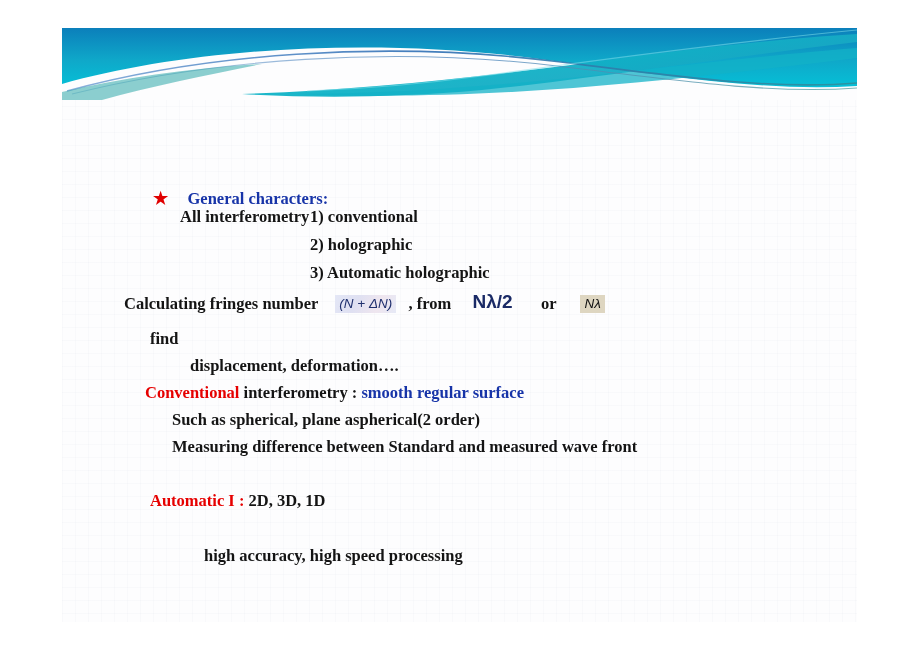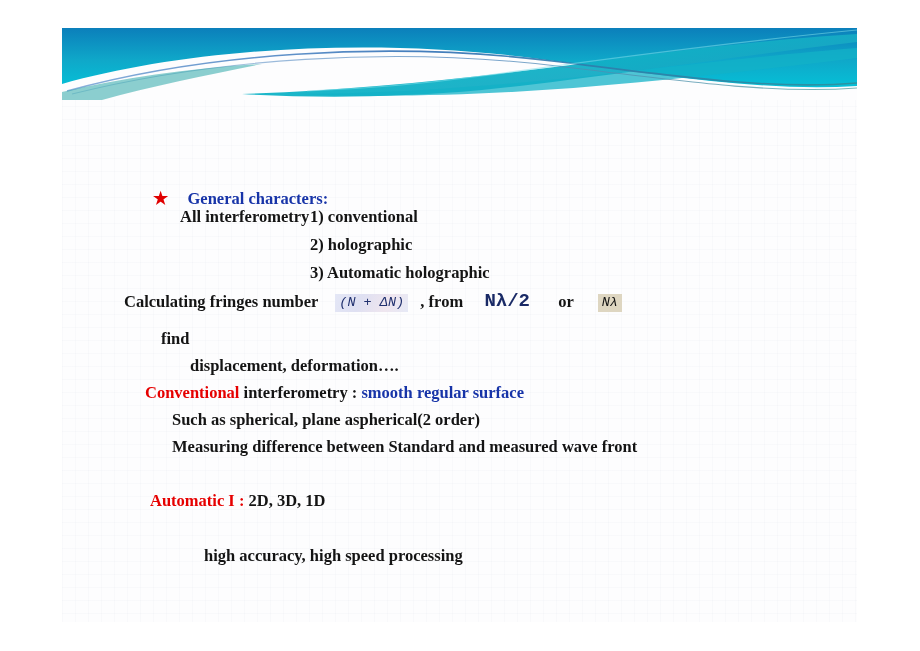--- a/index.html
+++ b/index.html
@@ -67,21 +67,21 @@
   .black  { color: #141414; }
 
   .star {
     color: #e00000;
     font-size: 17px;
     letter-spacing: 0;
   }
 
   
   .math {
-    font-family: Liberation Mono, monospace;
+    font-family: Liberation Sans, sans-serif;
     font-style: italic;
     font-weight: normal;
     font-size: 13.5px;
     padding: 2px 4px 2px 4px;
     display: inline-block;
     vertical-align: 1px;
   }
   .math-blue {
     color: #20306e;
     background: linear-gradient(115deg,#e4e7f6 0%, #dfe0f2 35%, #efe6ef 70%, #e6e9f6 100%);
@@ -180,21 +180,21 @@
     <span style="display:inline-block;width:4px"></span>
     <span>, from</span>
     <span style="display:inline-block;width:13px"></span>
     <span class="math math-plain">Nλ/2</span>
     <span style="display:inline-block;width:20px"></span>
     <span>or</span>
     <span style="display:inline-block;width:16px"></span>
     <span class="math math-tan">Nλ</span>
   </div>
 
-  <div class="line" style="left:99px; top:303px;text-align:right;">find</div>
+  <div class="line" style="left:88px; top:303px;text-align:right;">find</div>
 
   <div class="line" style="left:128px; top:330px;">displacement, deformation….</div>
 
   <div class="line" style="left:83px; top:357px;">
     <span class="red">Conventional</span><span class="black"> interferometry : </span><span class="blue">smooth  regular surface</span>
   </div>
 
   <div class="line" style="left:110px; top:384px;">Such as spherical, plane aspherical(2 order)</div>
 
   <div class="line" style="left:110px; top:411px;">Measuring difference between  Standard and measured wave front</div>

